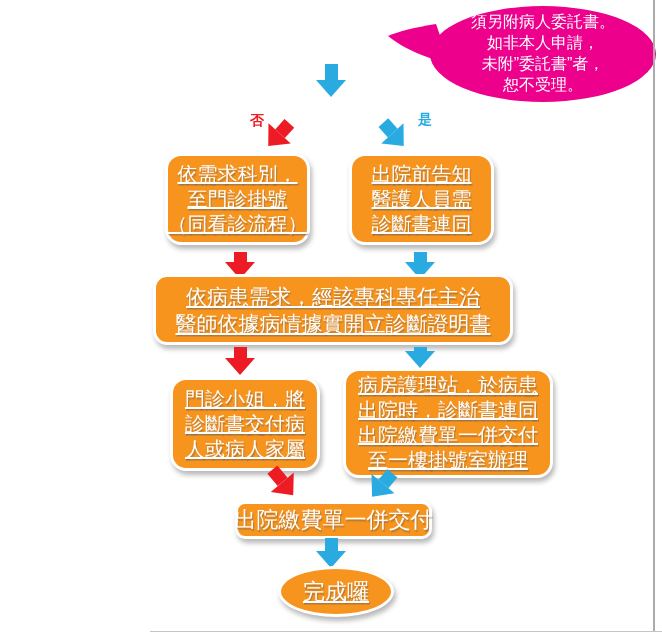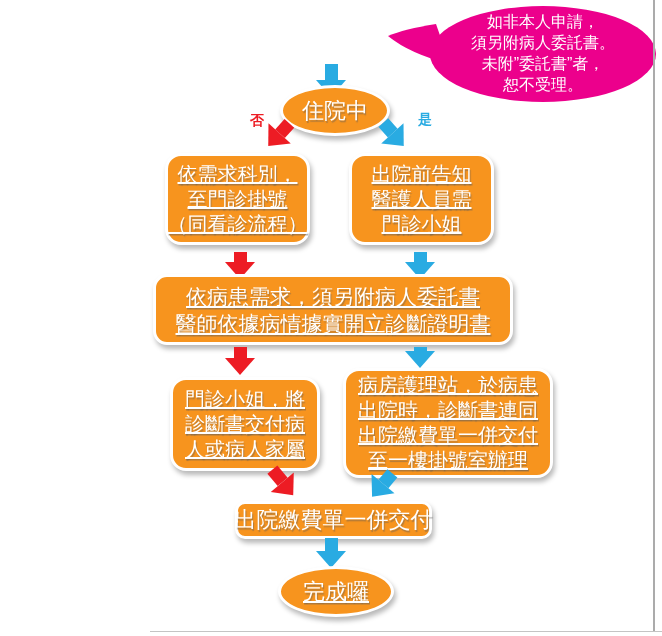--- a/index.html
+++ b/index.html
@@ -53,33 +53,32 @@
 </head>
 <body>
 
 <div id="canvas">
 
   <svg id="bubble-svg" viewBox="0 0 280 112" xmlns="http://www.w3.org/2000/svg">
     <ellipse class="bubble-shape" cx="163" cy="52" rx="113" ry="48"></ellipse>
     <path class="bubble-shape" d="M 56 22 Q 24 27 8 34 Q 30 52 70 62 Z"></path>
   </svg>
   <div id="bubble-text">
+    <span>須另附病人委託書。</span>
     <span>如非本人申請，</span>
-    <span>須另附病人委託書。</span>
     <span>未附”委託書”者，</span>
     <span>恕不受理。</span>
   </div>
 
 
   <div class="arrow blue" style="left:316px;top:64px;">
     <div class="stem" style="height:16px;"></div>
     <div class="head"></div>
   </div>
 
-  <div class="node" id="node-decision">住院中</div>
 
   <div class="branch-label" id="label-no">否</div>
   <div class="branch-label" id="label-yes">是</div>
 
   <div class="arrow red" style="left:274px;top:123px;transform:rotate(42deg);">
     <div class="stem" style="height:14px;"></div>
     <div class="head"></div>
   </div>
   <div class="arrow blue" style="left:368px;top:123px;transform:rotate(-42deg);">
     <div class="stem" style="height:14px;"></div>
@@ -88,34 +87,34 @@
 
   <div class="node" id="node-outpatient">
     <span>依需求科別，</span>
     <span>至門診掛號</span>
     <span>（同看診流程）</span>
   </div>
 
   <div class="node" id="node-notify">
     <span>出院前告知</span>
     <span>醫護人員需</span>
-    <span>門診小姐</span>
+    <span>診斷書連同</span>
   </div>
 
   <div class="arrow red" style="left:225px;top:252px;">
     <div class="stem" style="height:10px;"></div>
     <div class="head"></div>
   </div>
   <div class="arrow blue" style="left:405px;top:252px;">
     <div class="stem" style="height:10px;"></div>
     <div class="head"></div>
   </div>
 
   <div class="node" id="node-doctor">
-    <span>依病患需求，須另附病人委託書</span>
+    <span>依病患需求，經該專科專任主治</span>
     <span>醫師依據病情據實開立診斷證明書</span>
   </div>
 
   <div class="arrow red" style="left:225px;top:347px;">
     <div class="stem" style="height:11px;"></div>
     <div class="head"></div>
   </div>
   <div class="arrow blue" style="left:405px;top:347px;">
     <div class="stem" style="height:4px;"></div>
     <div class="head"></div>

